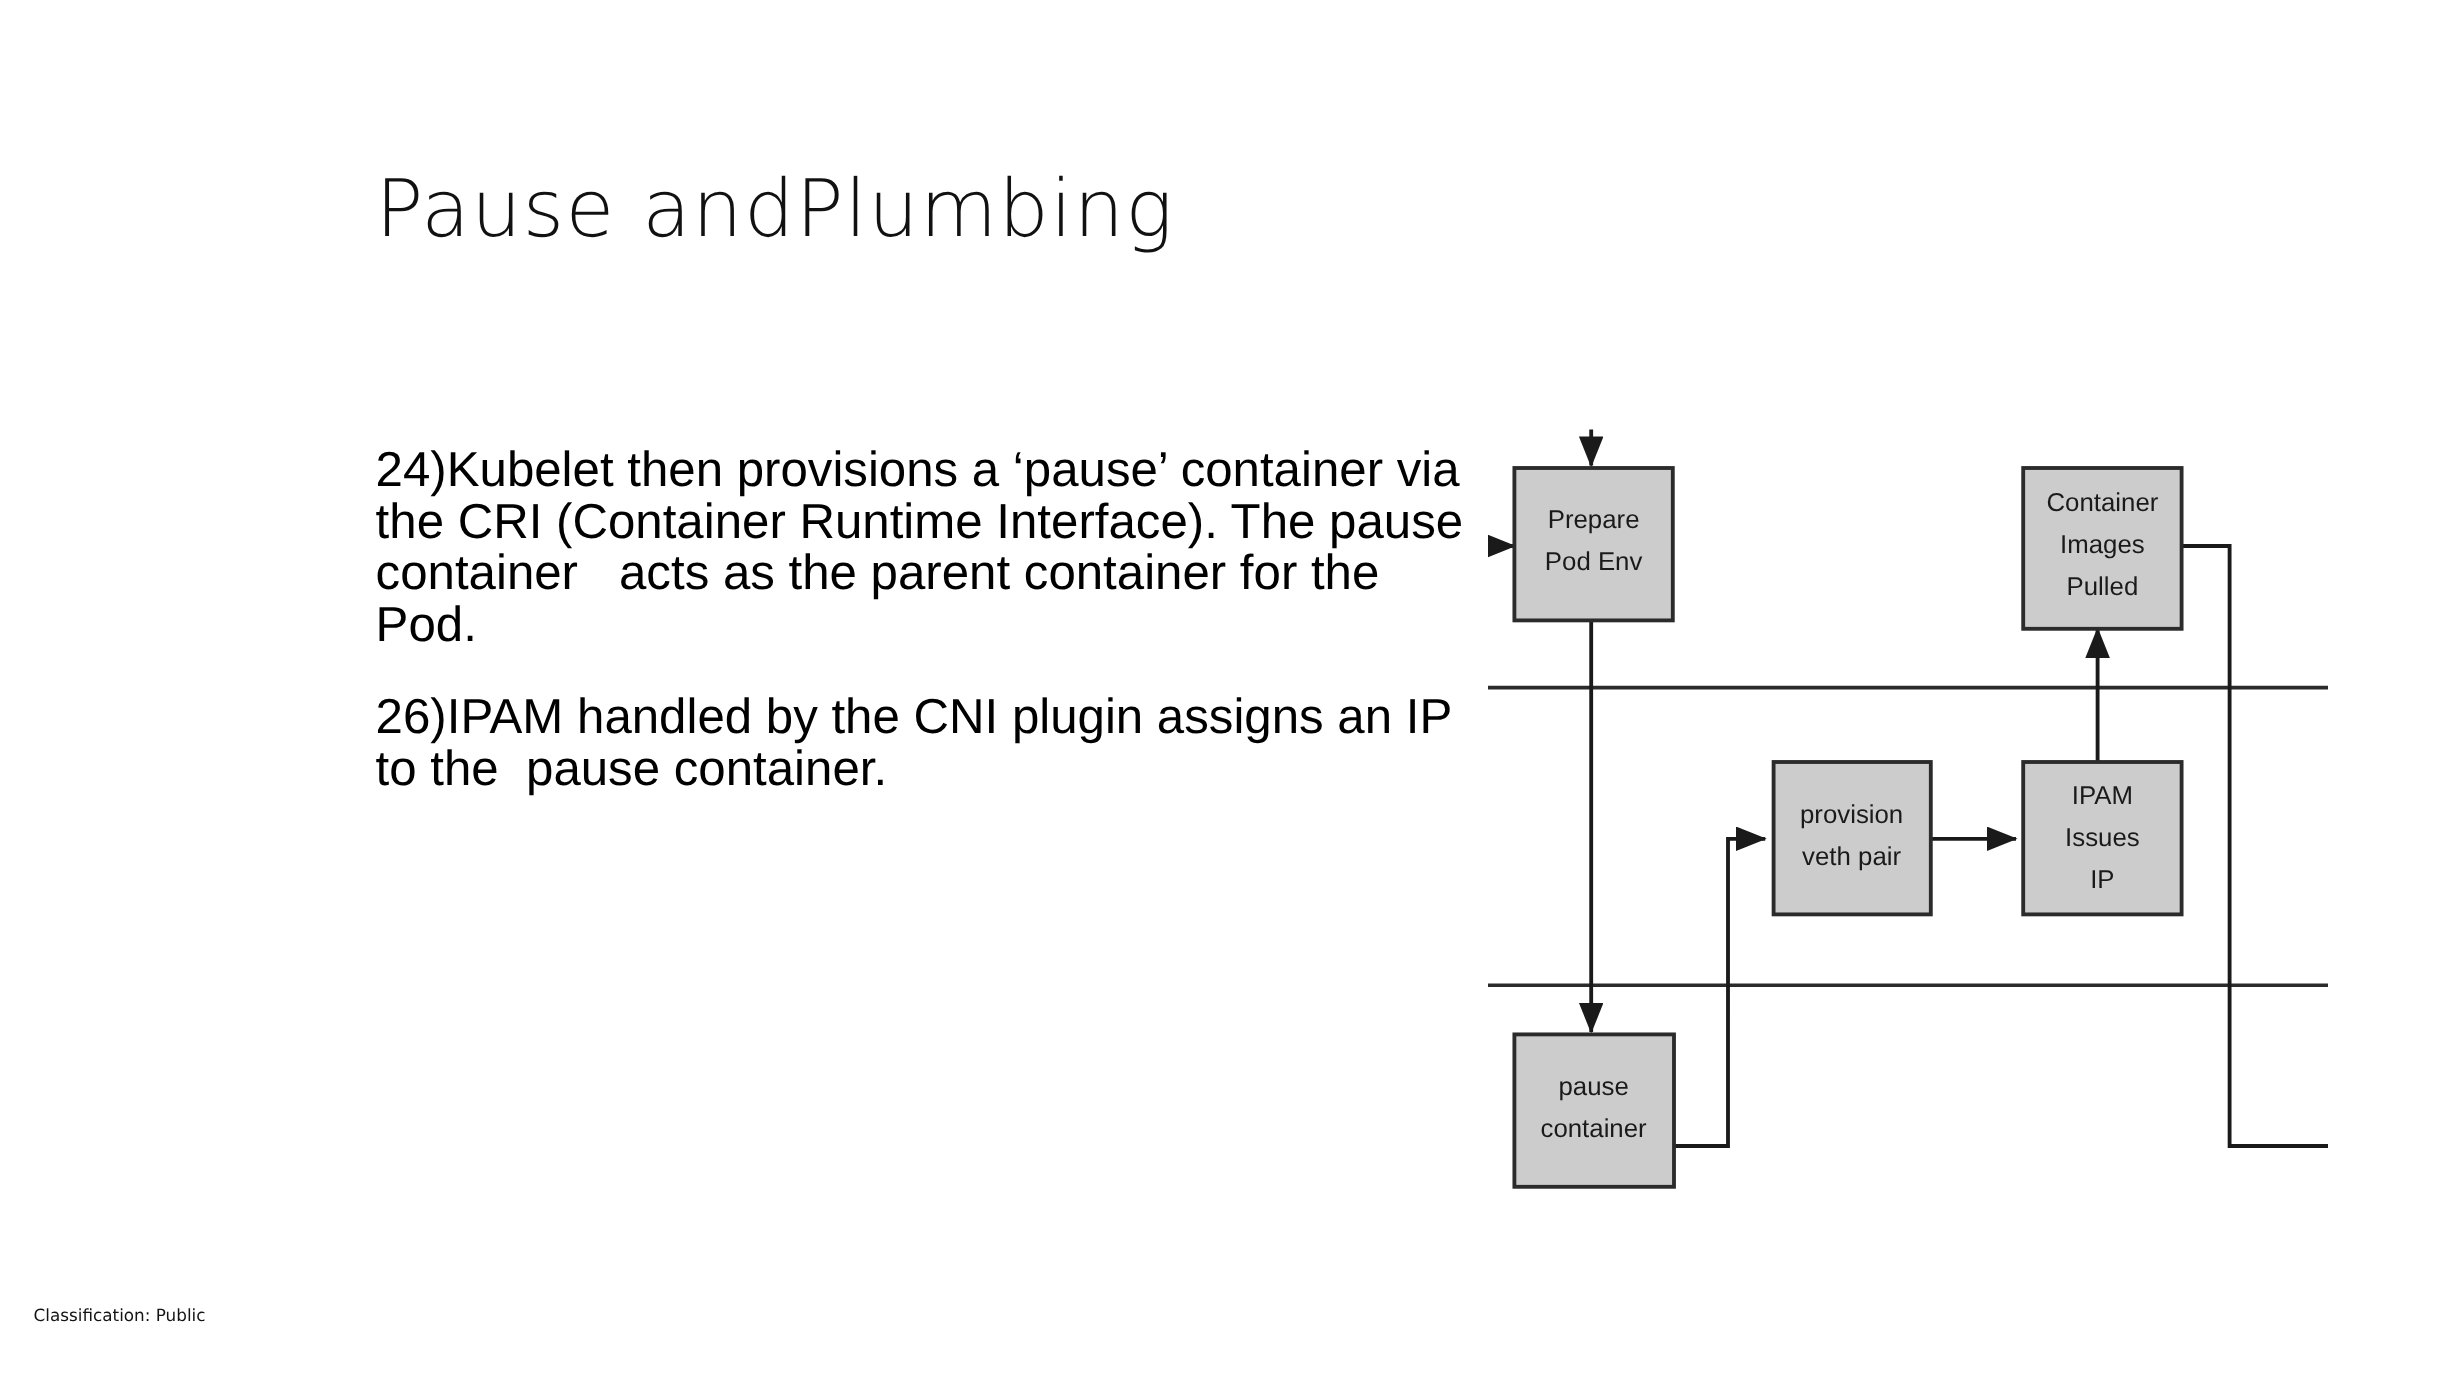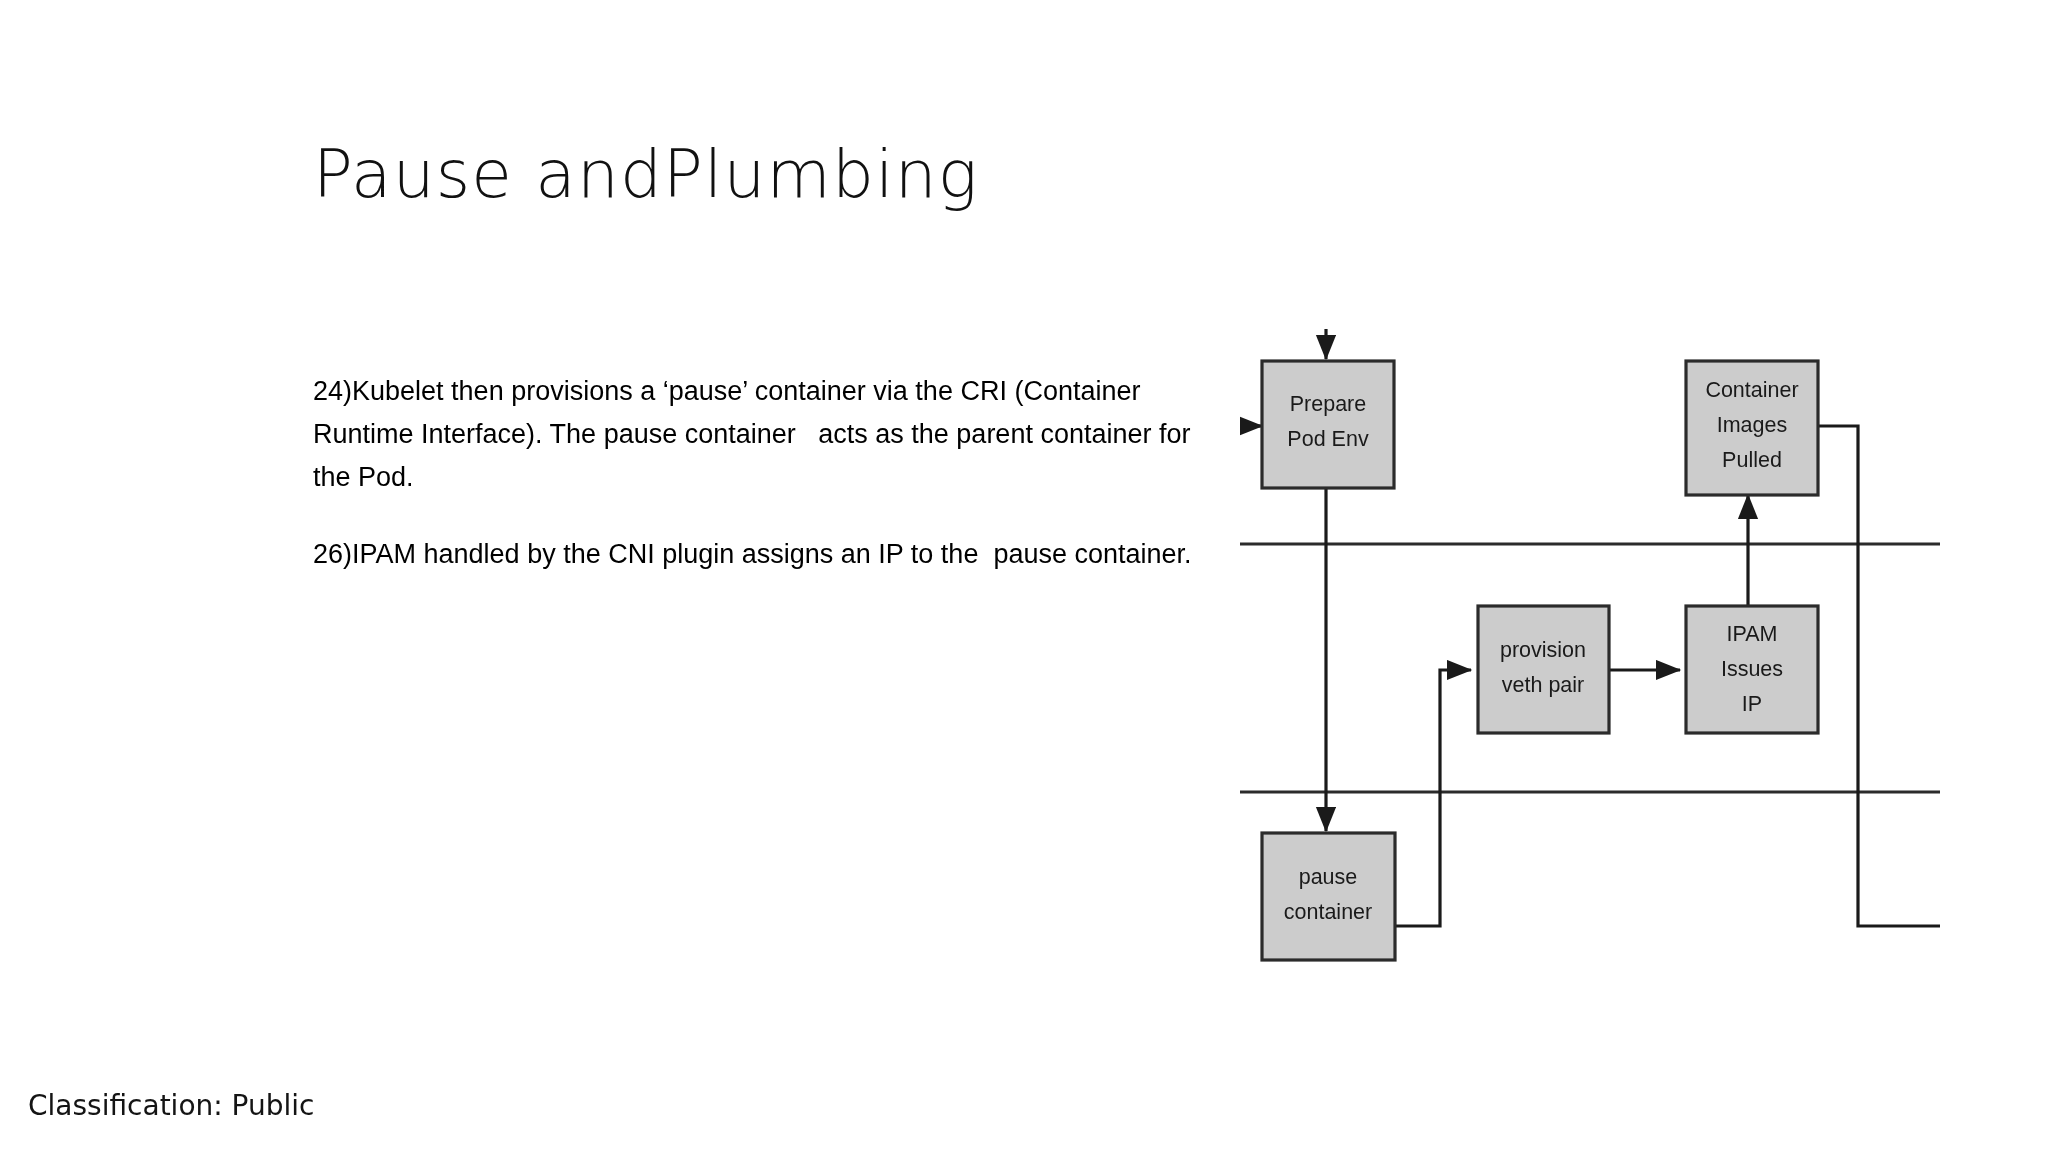--- a/index.html
+++ b/index.html
@@ -31,33 +31,33 @@
 
   
   #body-text {
     position: absolute;
     left: 313px;
     top: 370px;
     width: 910px;
   }
   .para {
     font-family: "Liberation Sans", sans-serif;
-    font-size: 27px;
+    font-size: 41px;
     line-height: 43px;
     color: #000000;
     margin: 0 0 34px 0;
     white-space: pre-wrap;
   }
   .para:last-child { margin-bottom: 0; margin-top: 18px; }
 
   
   #diagram {
     position: absolute;
     left: 1240px;
-    top: 313px;
+    top: 342px;
     width: 700px;
     height: 690px;
   }
   #diagram svg { display: block; }
 
   .dgm-box-rect {
     fill: #cccccc;
     stroke: #2b2b2b;
     stroke-width: 3.2;
   }
@@ -78,21 +78,21 @@
     text-anchor: middle;
     dominant-baseline: middle;
   }
 
   
   #footer-classification {
     position: absolute;
     left: 28px;
     top: 1089px;
     font-family: "DejaVu Sans", sans-serif;
-    font-size: 28px;
+    font-size: 14px;
     color: #141414;
     white-space: pre;
   }
 </style>
 </head>
 <body>
 
 <div id="slide-title">Pause andPlumbing</div>
 
 <div id="body-text">

